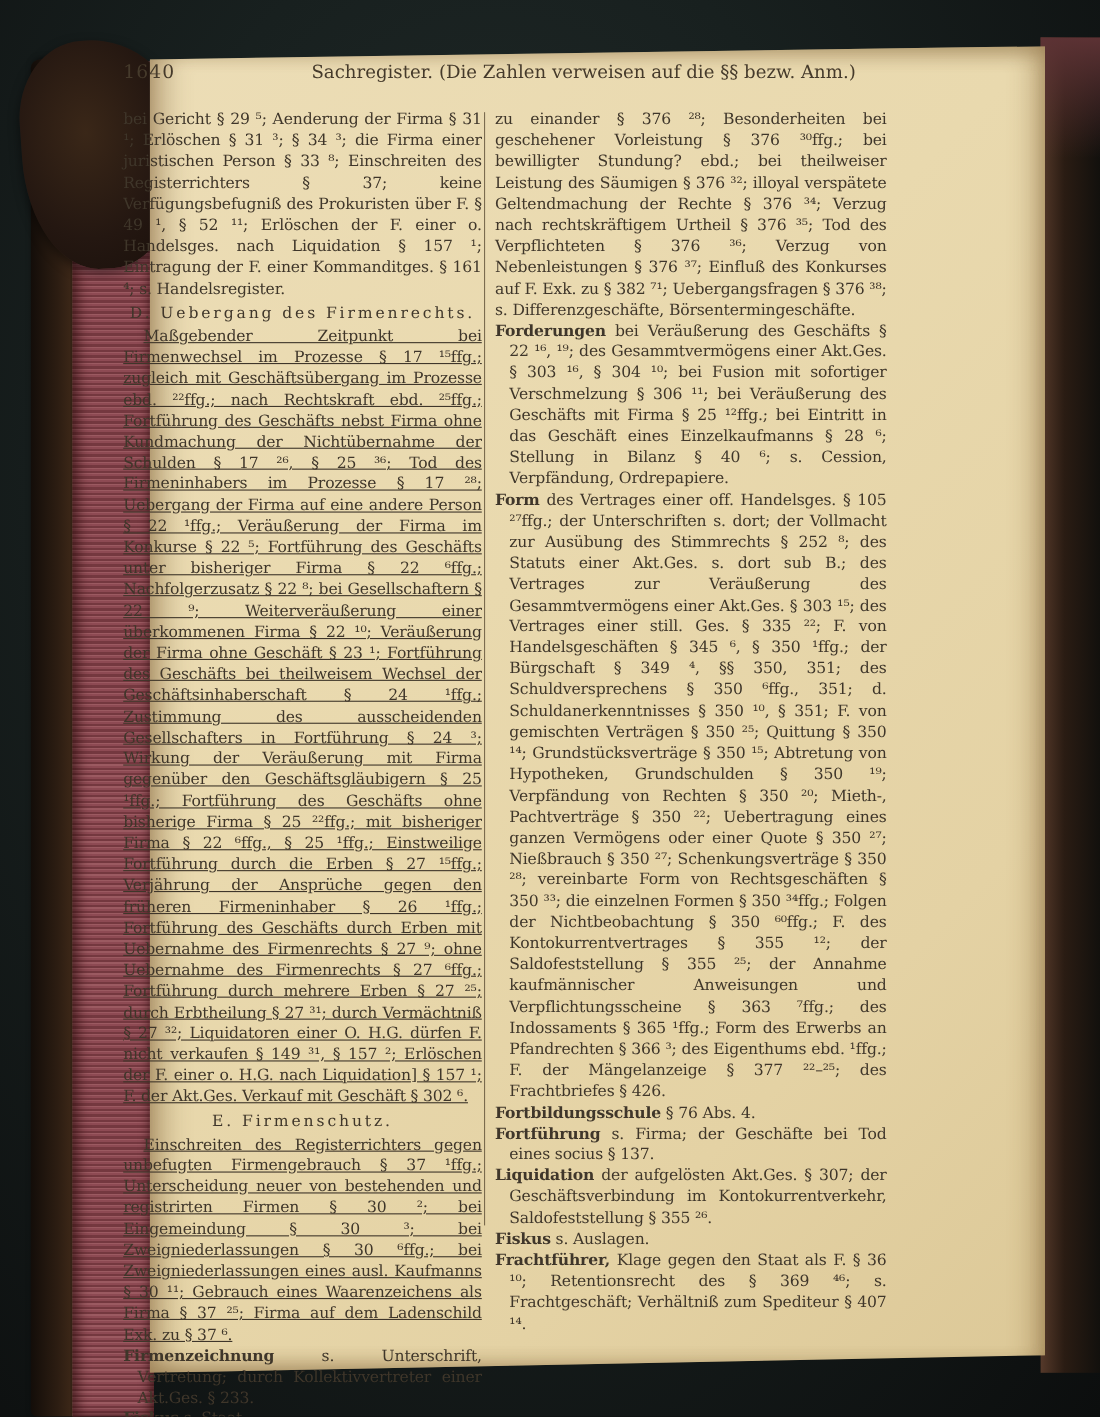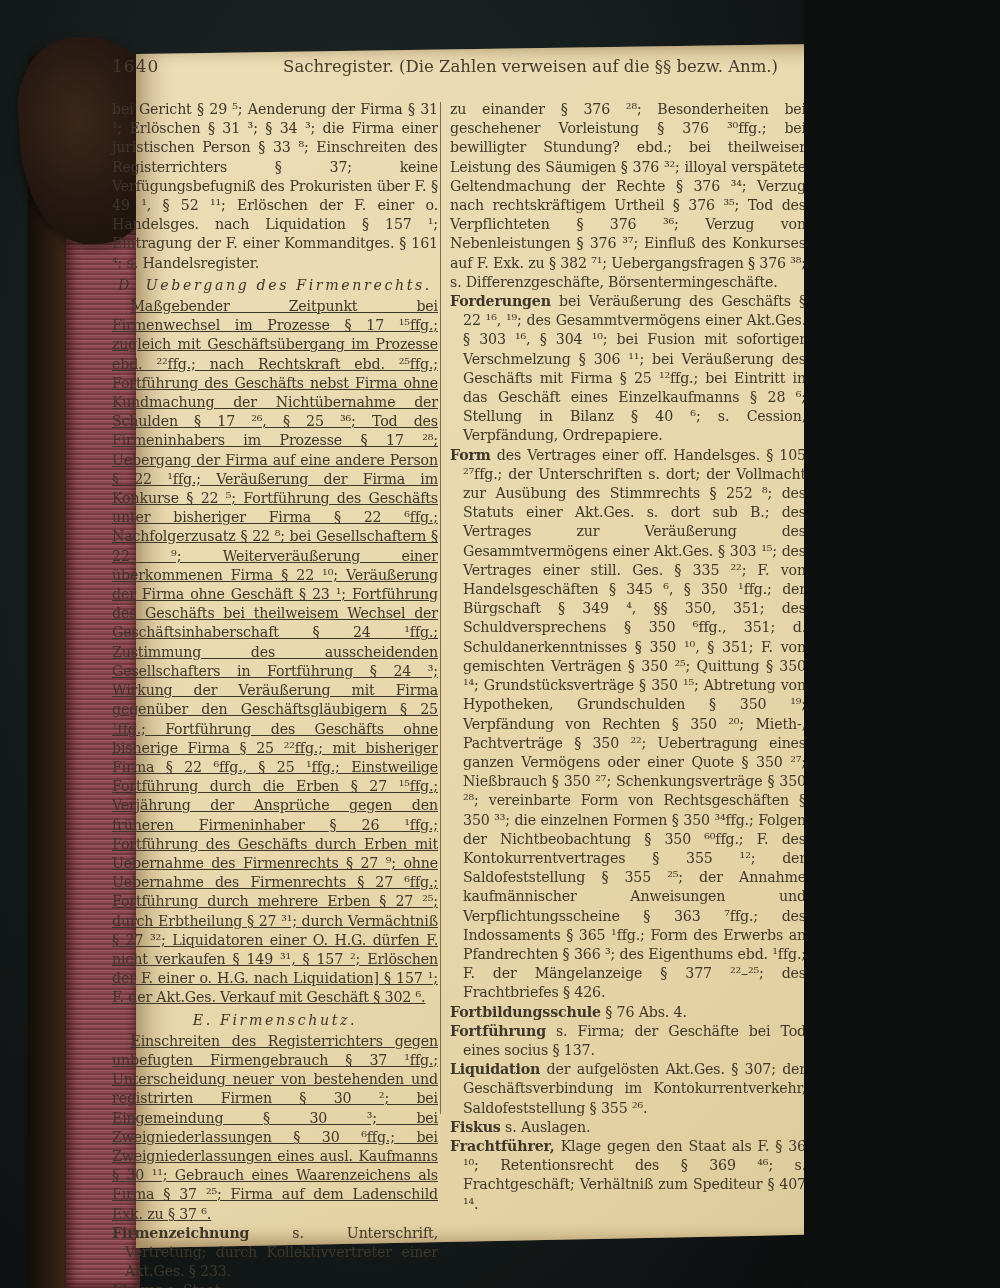--- a/index.html
+++ b/index.html
@@ -1,16 +1,16 @@
 <!DOCTYPE html>
 <html><head>
 <meta charset="utf-8">
 <style>
   html,body{margin:0;padding:0;background:#0d0f0f;}
-  .scene{position:relative;width:804px;height:1288px;overflow:hidden;
+  .scene{position:relative;width:1000px;height:1288px;overflow:hidden;
          background:radial-gradient(ellipse at 45% 35%, #222b2a 0%, #18201f 45%, #0c0e0e 100%);
          font-family:"DejaVu Serif","Liberation Serif",serif;}
   
   .cover-strip{position:absolute;left:28px;top:54px;width:44px;height:1234px;
          background:linear-gradient(to right,#130d09,#2c1d12 55%,#3a2617 80%,#1d130c);
          border-radius:8px 3px 2px 6px;box-shadow:2px 0 6px rgba(0,0,0,.6);}
   
   .fore-edge{position:absolute;left:66px;top:56px;width:74px;height:1232px;
          background:repeating-linear-gradient(to bottom,#8d4a53 0 2px,#74383f 2px 4px,#9b5a61 4px 5px);
          box-shadow:inset 6px 0 10px rgba(40,10,10,.55), inset -5px 0 9px rgba(40,10,10,.6);}
@@ -36,21 +36,21 @@
   .header-title{flex:1;text-align:right;font-size:16.5px;padding-right:34px;white-space:nowrap;}
   .col{position:absolute;top:100px;color:#3f362a;font-size:14.2px;line-height:19.2px;
        text-align:justify;letter-spacing:-0.15px;}
   .col-left{left:112px;width:326px;}
   .col-right{left:450px;width:356px;}
   .divider{position:absolute;left:440px;top:102px;width:1px;height:1012px;
        background:rgba(95,80,55,.8);}
   .blk{margin:0;}
   .blk.para{text-indent:1.3em;text-decoration:underline;}
   .blk.cont{text-indent:0;}
-  .blk.heading{text-align:center;letter-spacing:2.6px;text-indent:0;margin:3px 0 2px 0;font-style:italic;}
+  .blk.heading{text-align:center;letter-spacing:2.6px;text-indent:0;margin:3px 0 2px 0;}
   .blk.entry{padding-left:13px;text-indent:-13px;}
   .lead{font-weight:700;}
 </style>
 </head>
 <body>
 
 <div class="scene">
   <div class="cover-strip"></div>
   <div class="fore-edge"></div>
   <div class="corner-blob"></div>

